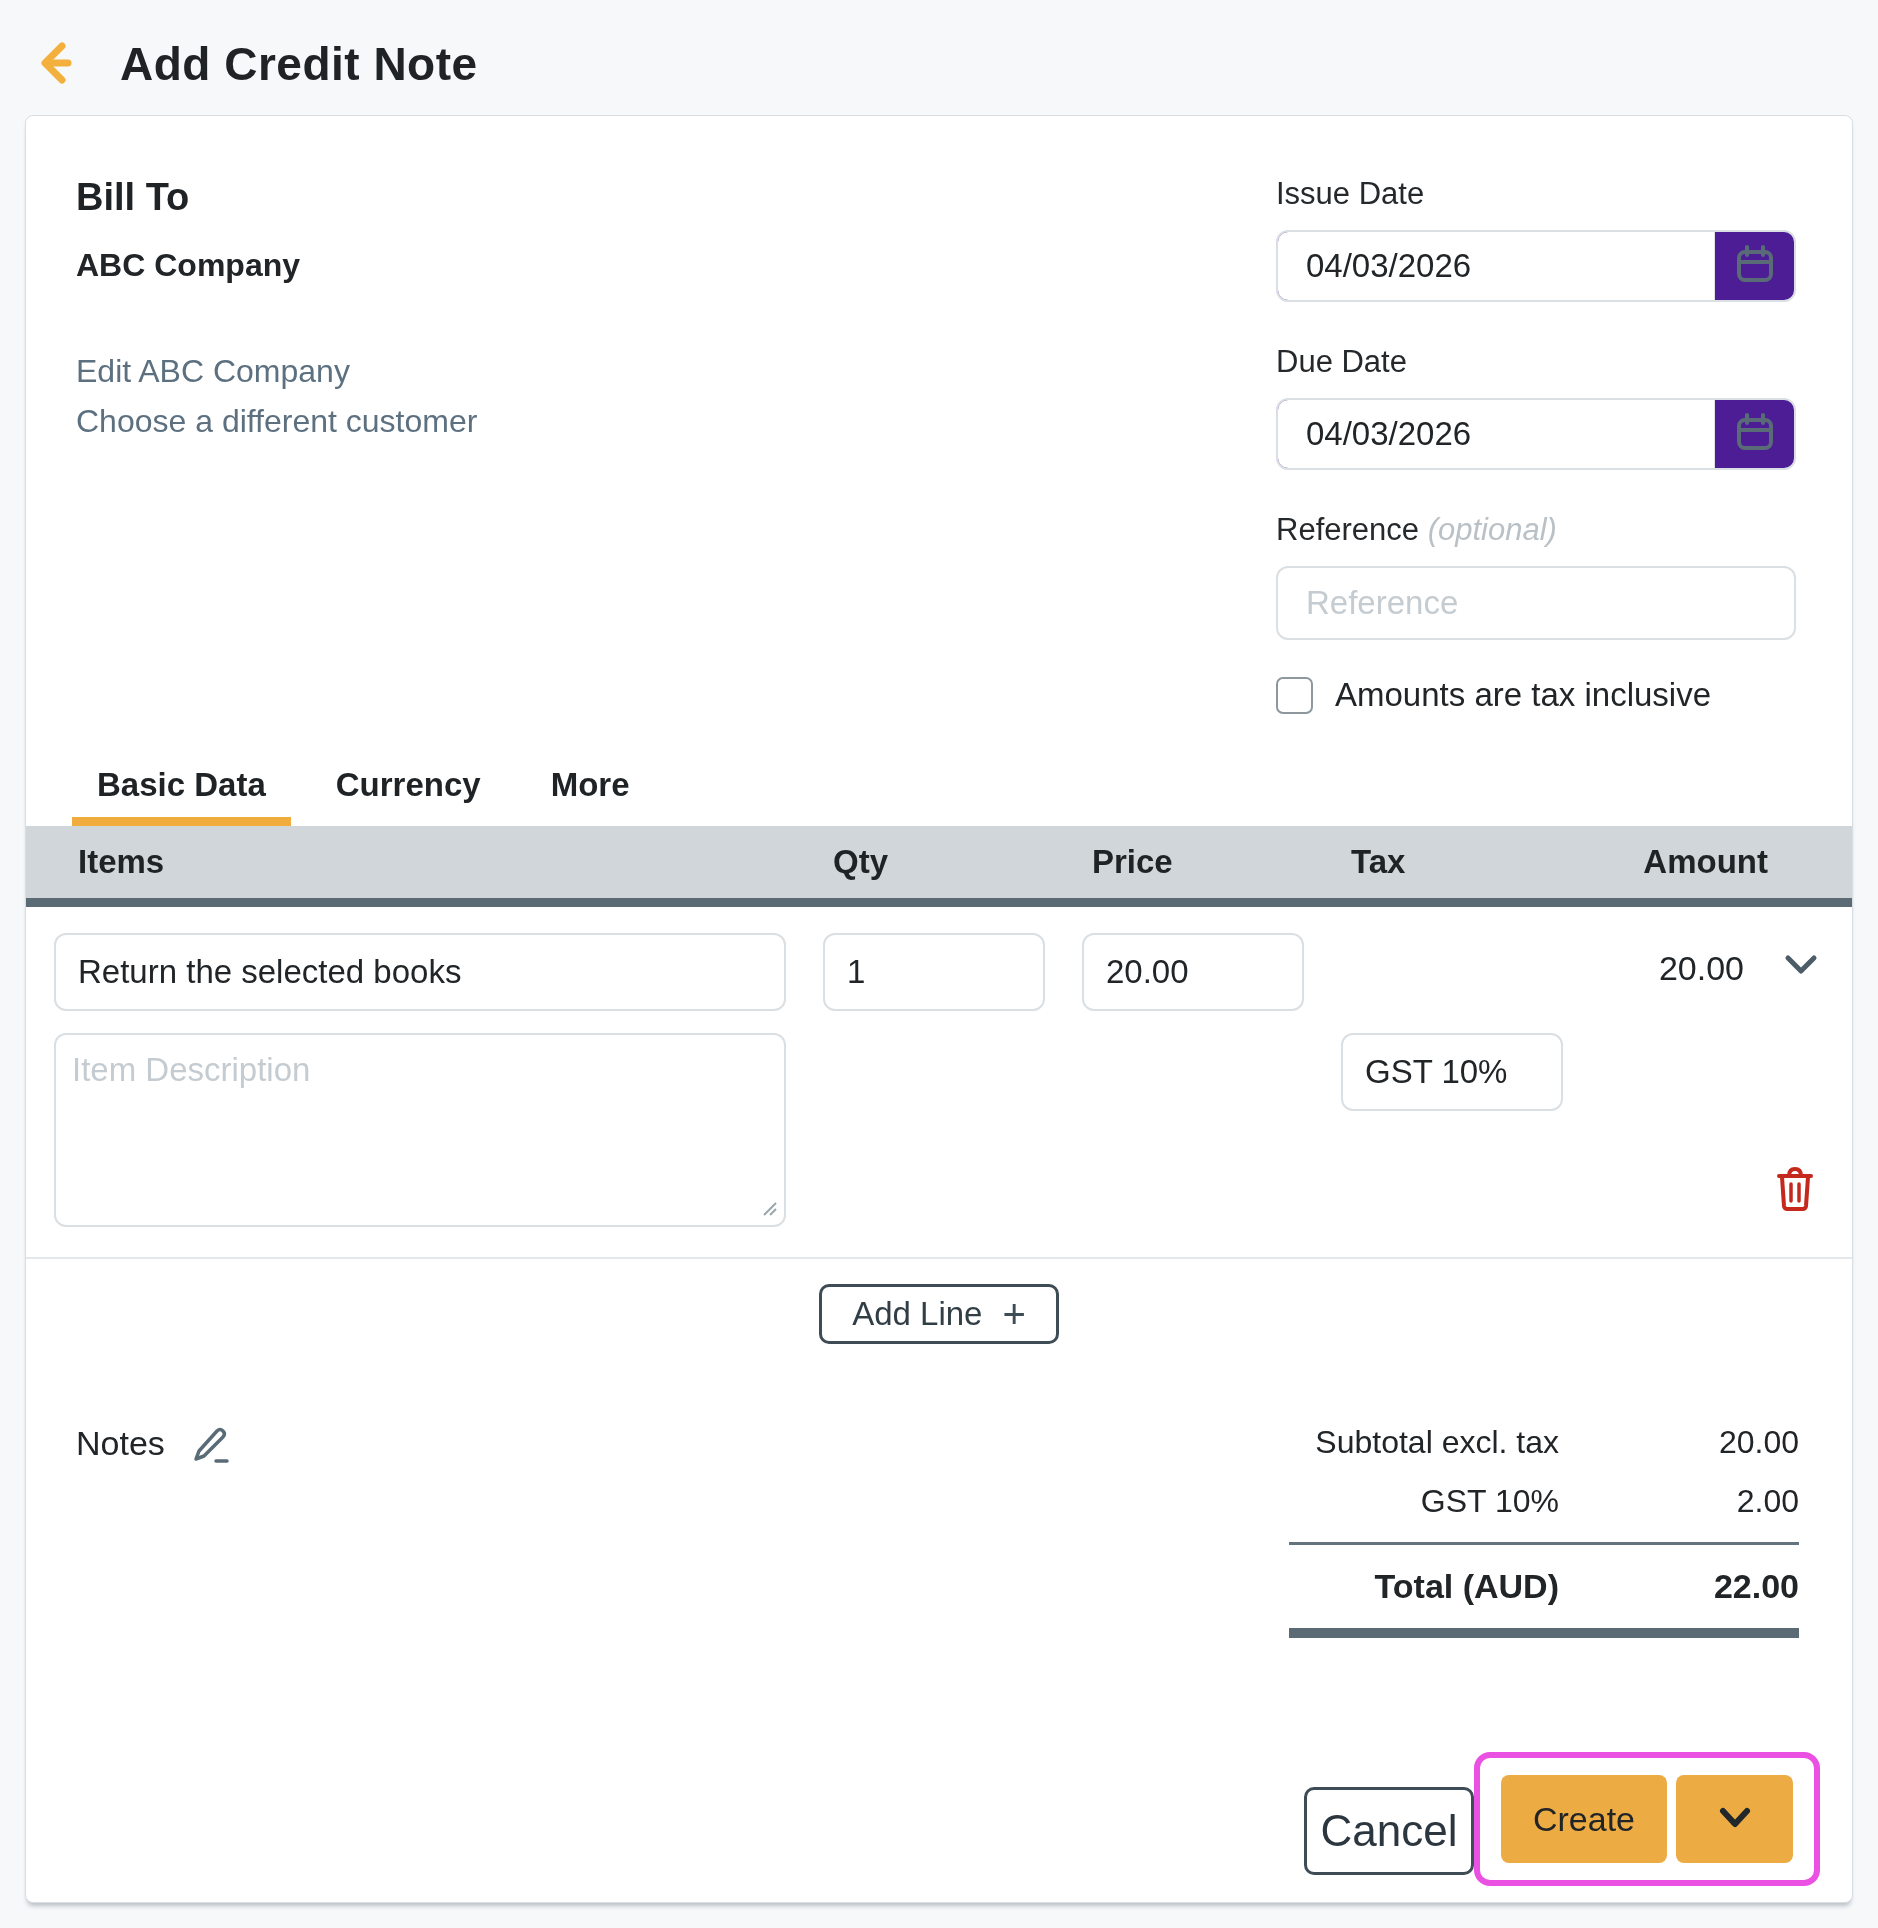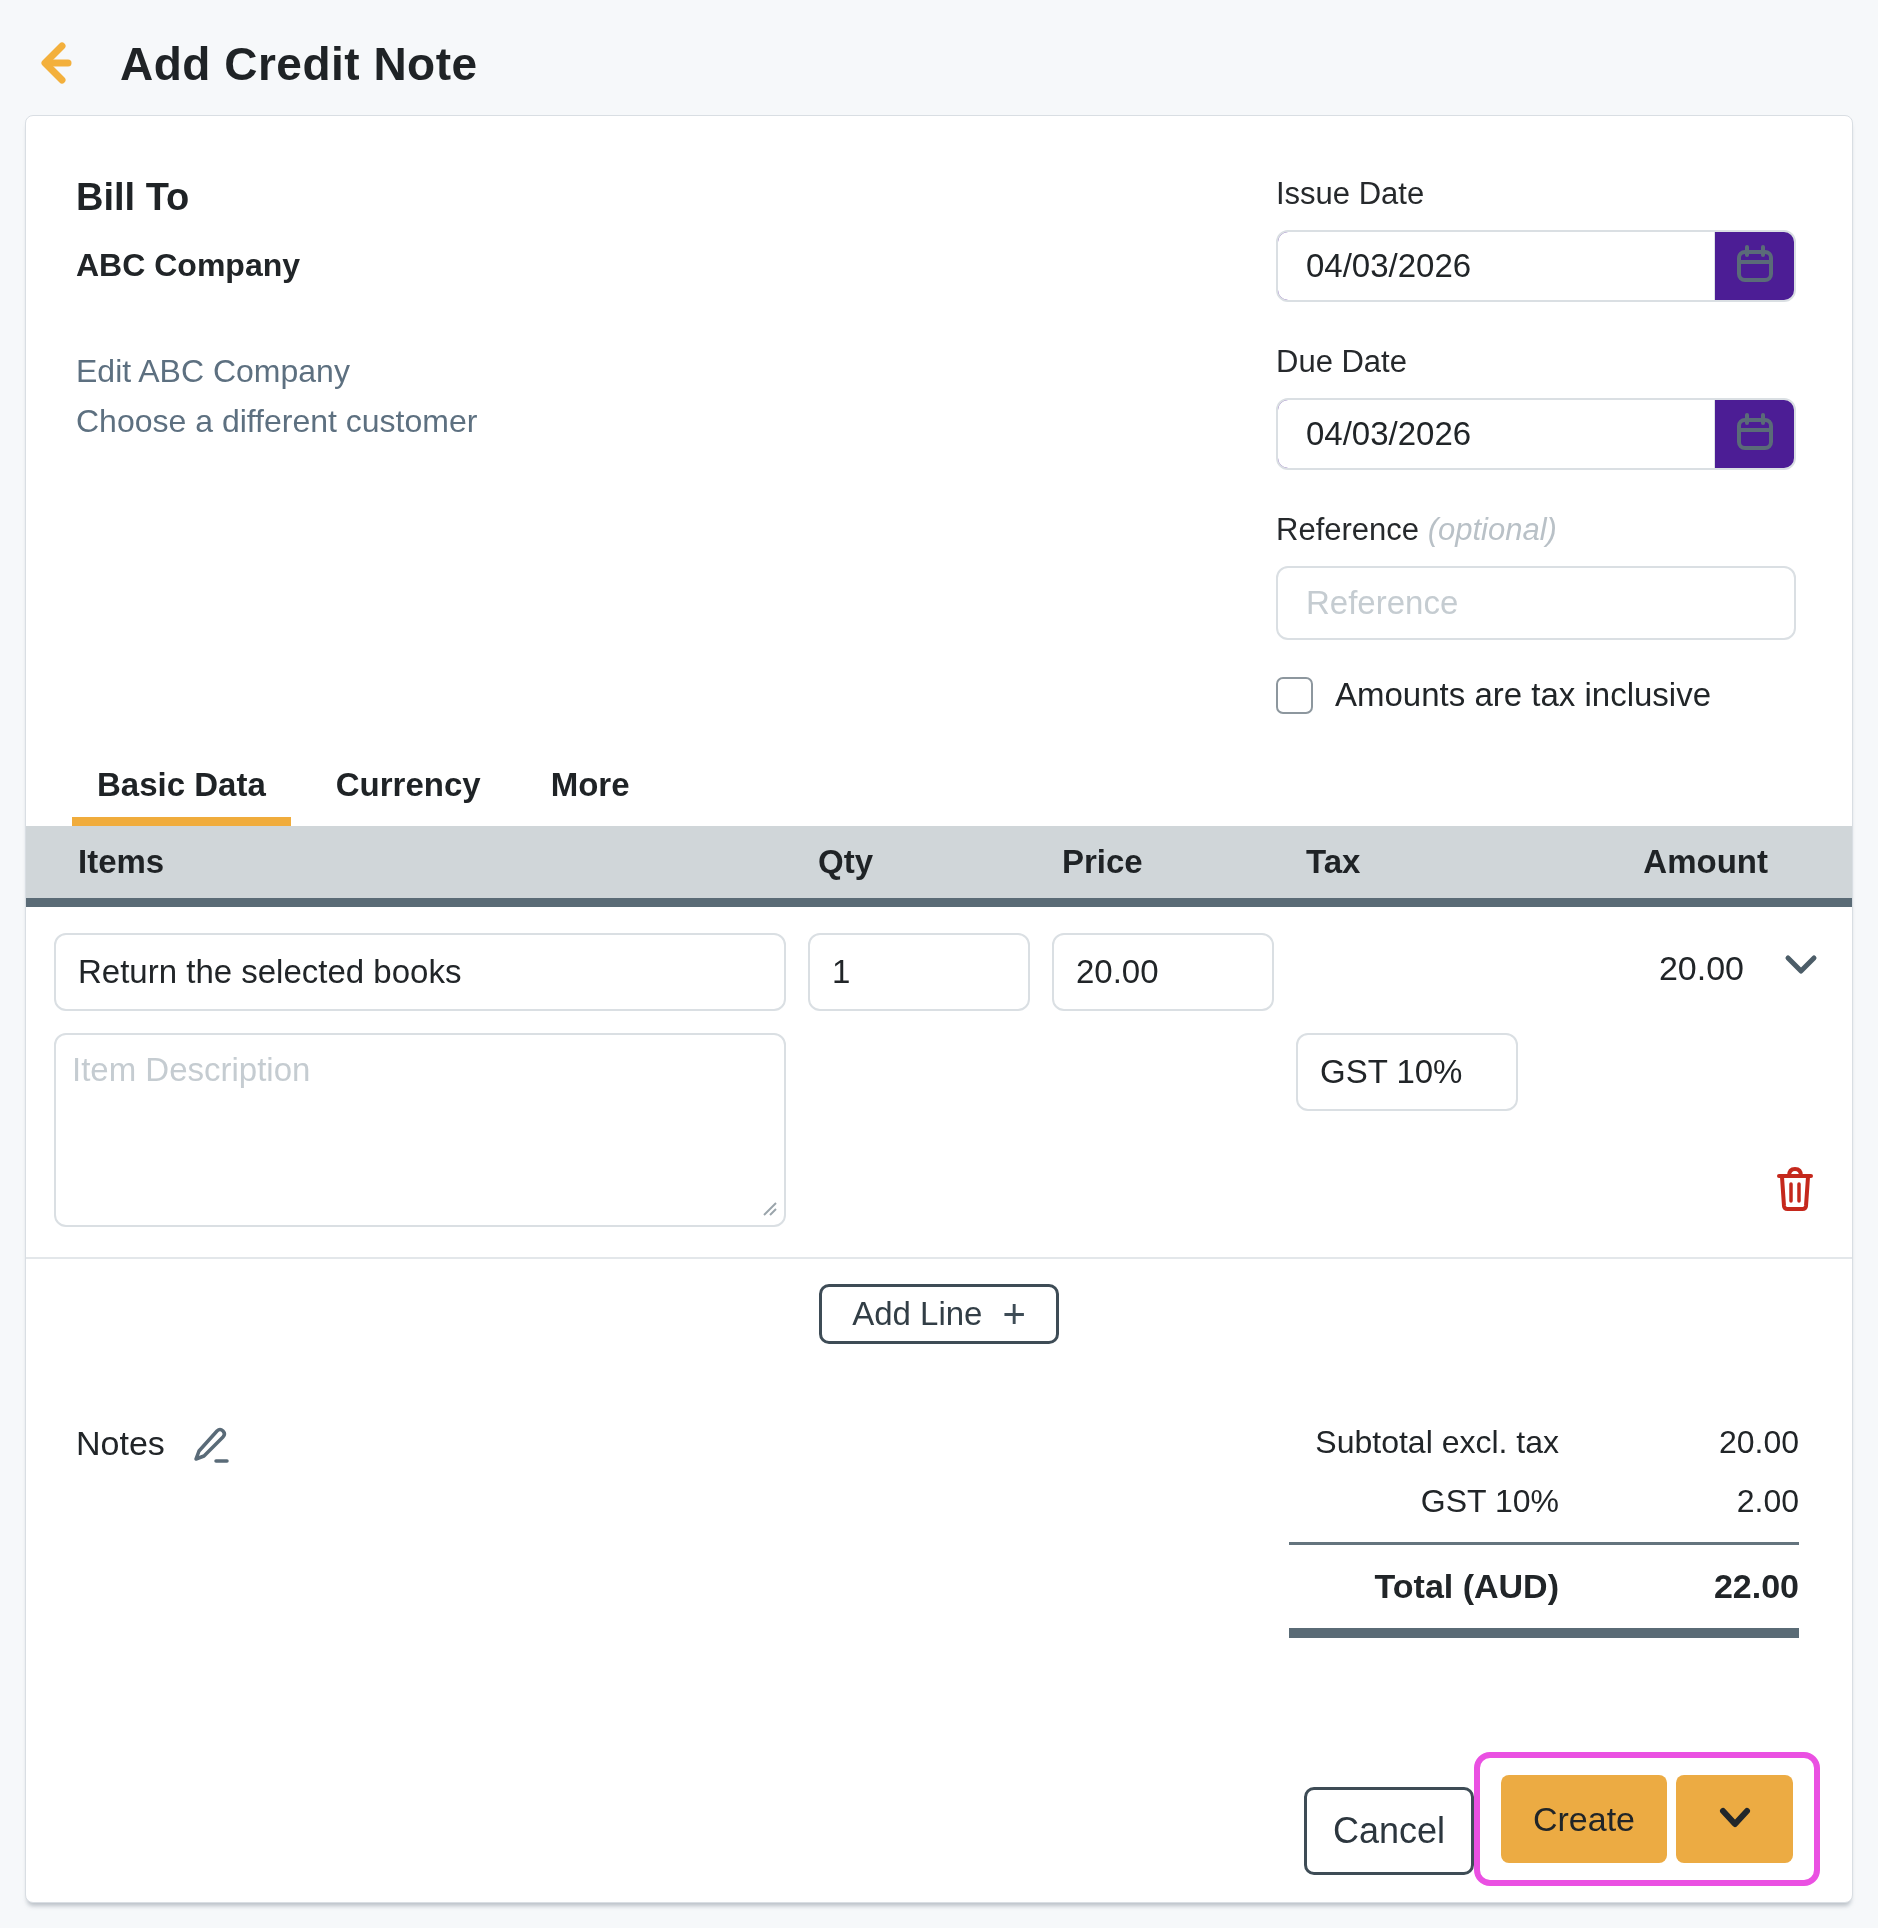--- a/index.html
+++ b/index.html
@@ -66,21 +66,21 @@
     background: #fff; cursor: pointer; flex: 0 0 auto;
   }
   .checkbox-label { font-size: 33px; margin-left: 22px; color: #212528; }
 
   
   .tabs { display: flex; padding-left: 46px; margin-top: 38px; }
   .tab { position: relative; padding: 0 25px; height: 66px; font-size: 33px; font-weight: bold; color: #1f2326; cursor: pointer; display:flex; align-items:center; margin-right: 20px; }
   .tab.active::after { content: ""; position: absolute; left: 0; right: 0; bottom: -8px; height: 9px; background: #f0ac3c; }
 
   
-  .line-grid { display: grid; grid-template-columns: 732px 222px 222px 222px 1fr; column-gap: 22px; padding: 0 28px; }
+  .line-grid { display: grid; grid-template-columns: 732px 222px 222px 222px 1fr; column-gap: 37px; padding: 0 28px; }
   .table-head { background: #d0d6d9; height: 81px; align-items: center; border-bottom: 9px solid #5a6b76; margin-top: 8px; }
   .th { font-size: 33px; font-weight: bold; color: #1f2326; padding-left: 10px; }
   .th.first { padding-left: 24px; }
   .th.amount { text-align: right; padding-right: 56px; }
 
   .row1 { margin-top: 26px; }
   .cell-input {
     width: 100%; height: 78px; border: 2px solid #dadfe3; border-radius: 12px;
     font-size: 33px; color: #212528; padding: 0 22px; outline: none; background: #fff;
     font-family: "Liberation Sans", sans-serif;
@@ -121,21 +121,21 @@
   .totals-label { font-size: 32px; text-align: right; color: #212528; }
   .totals-value { font-size: 32px; text-align: right; color: #212528; }
   .totals-divider { border: none; border-top: 3px solid #64747e; margin: 4px 0 22px 0; }
   .totals-row.total .totals-label, .totals-row.total .totals-value { font-weight: bold; font-size: 34px; }
   .totals-bar { height: 10px; background: #5a6b76; margin-top: 8px; }
 
   
   .footer { position: absolute; right: 32px; bottom: 16px; display: flex; align-items: center; }
   .cancel-btn {
     width: 170px; height: 88px; background: #fff; border: 3px solid #3e4c56; border-radius: 10px;
-    font-size: 36px; color: #2c363e; cursor: pointer; font-family: "Liberation Sans", sans-serif; margin-top: 24px;
+    font-size: 44px; color: #2c363e; cursor: pointer; font-family: "Liberation Sans", sans-serif; margin-top: 24px;
   }
   .create-group {
     display: flex; gap: 9px;
     border: 6px solid #ea50e2; border-radius: 16px; background: #fff; padding: 17px 21px;
   }
   .create-btn {
     width: 166px; height: 88px; background: #ecab43; border: none; border-radius: 8px;
     font-size: 34px; color: #212528; cursor: pointer; font-family: "Liberation Sans", sans-serif;
   }
   .create-caret-btn {

